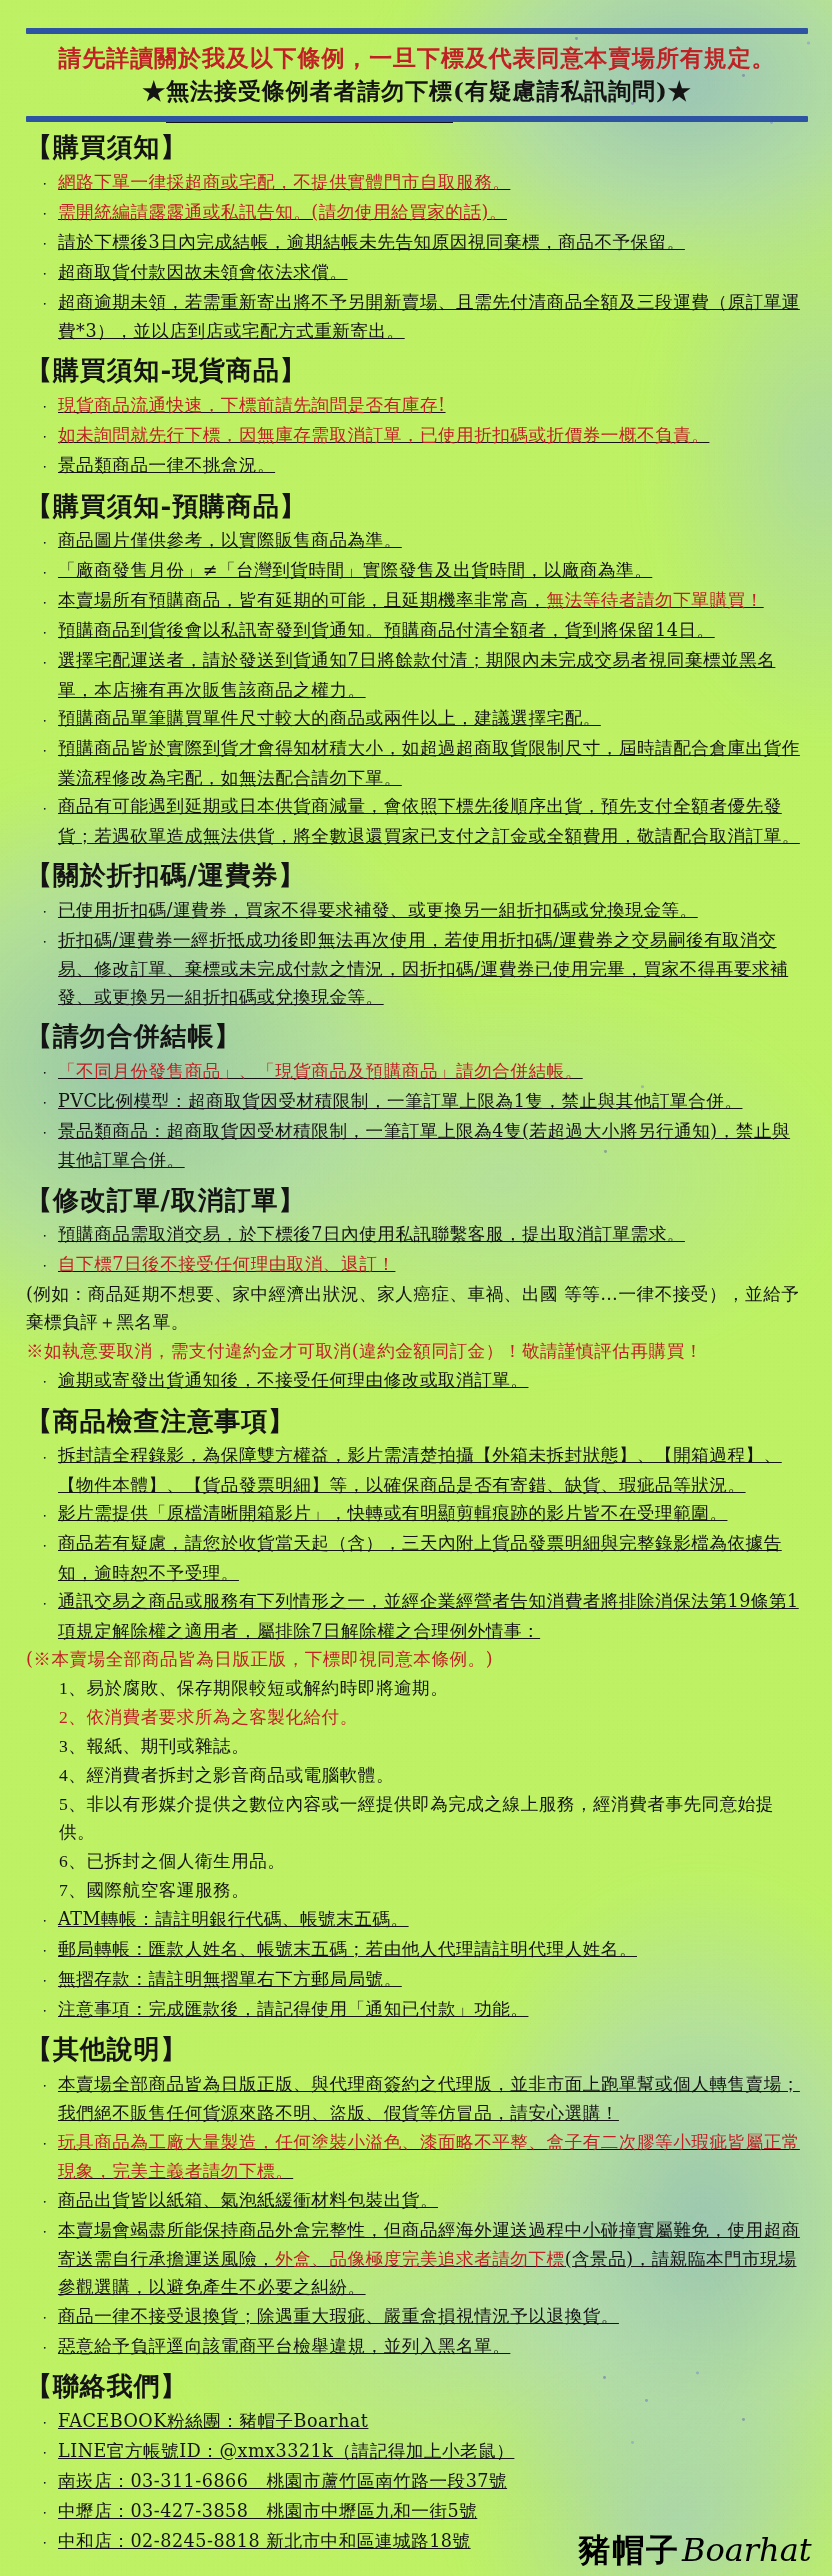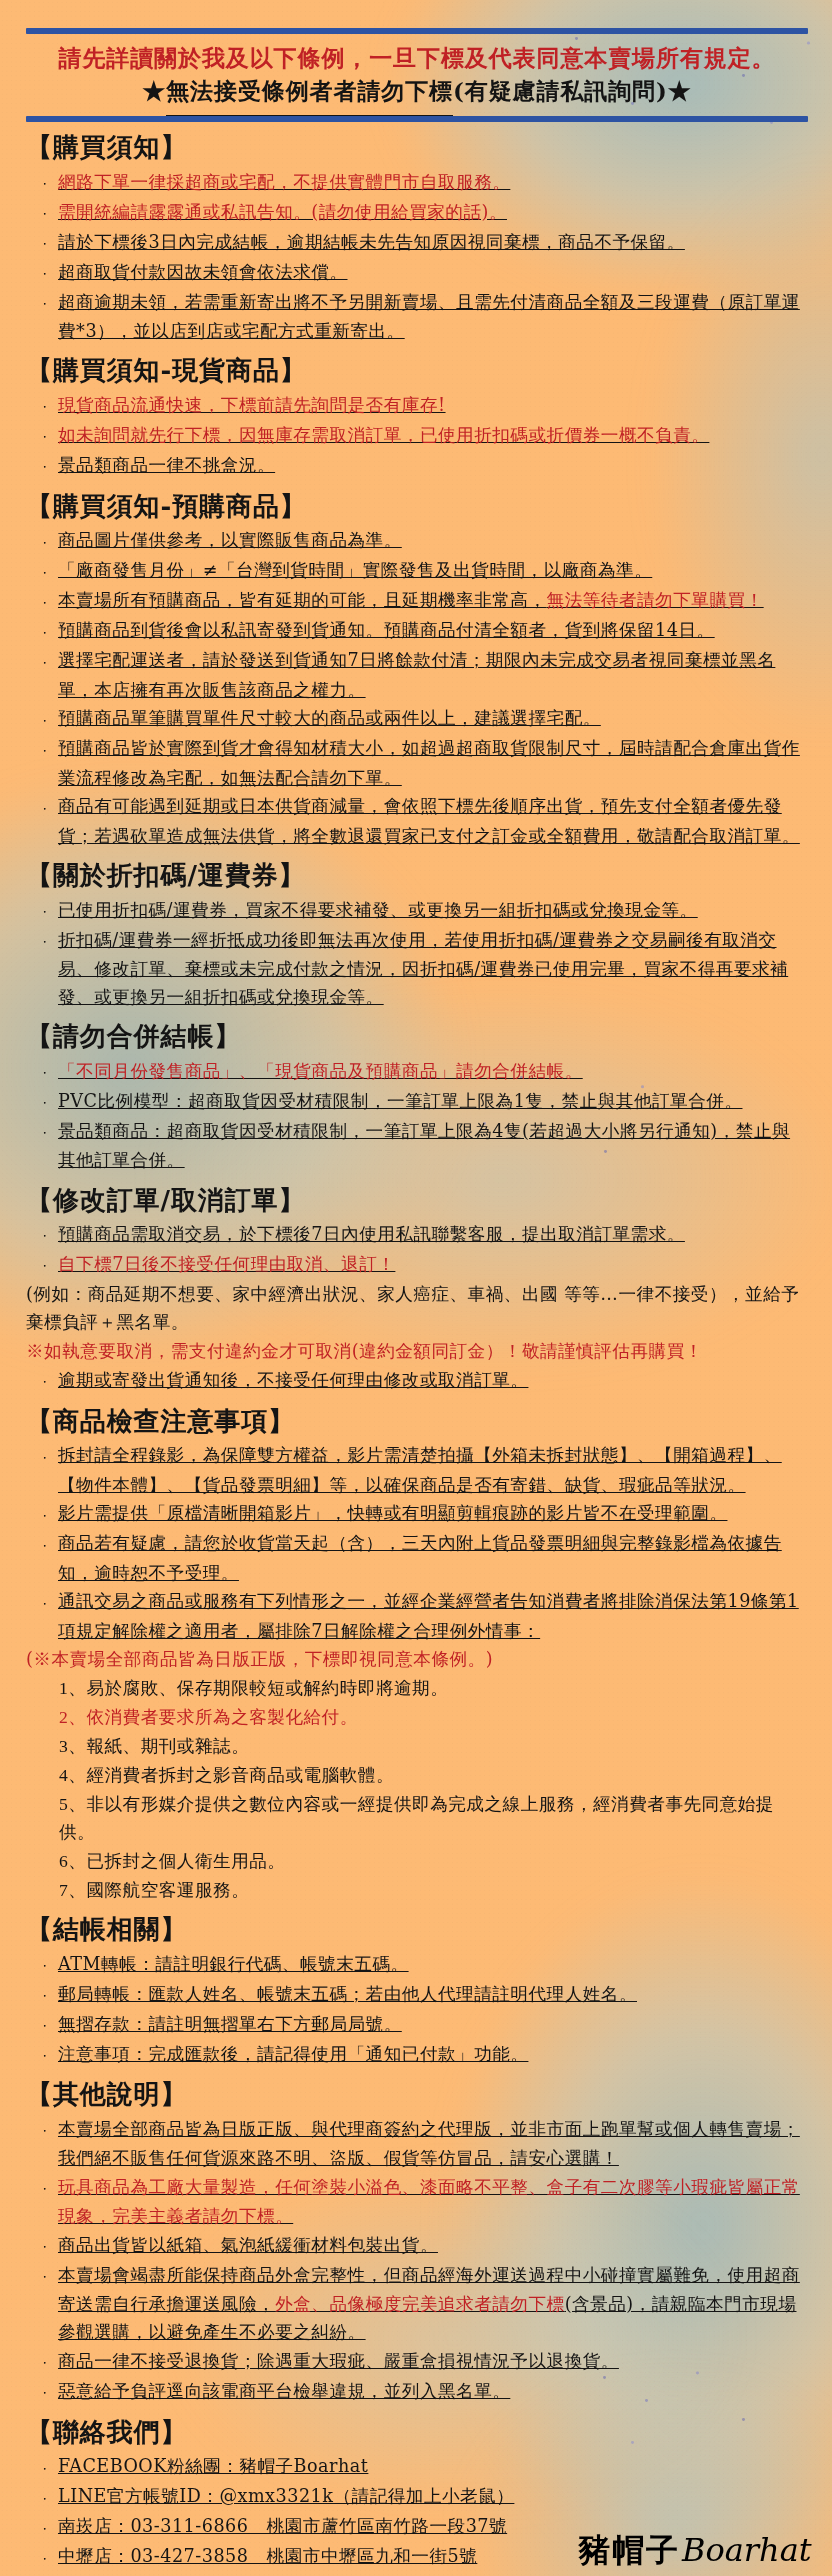--- a/index.html
+++ b/index.html
@@ -1,17 +1,17 @@
 <!DOCTYPE html>
 <html style="font-size:15px"><head>
 <meta charset="utf-8">
 <style>
   html,body{margin:0;padding:0;}
   body{width:832px;background:#e9e6da;font-family:"DejaVu Serif","Liberation Serif",serif;}
-  .page{position:relative;width:832px;height:2576px;background:#fdba74;overflow:hidden;}
+  .page{position:relative;width:832px;height:2576px;background:#bef264;overflow:hidden;}
   
   .page::before{content:"";position:absolute;inset:0;
     background-image:radial-gradient(rgba(120,110,90,0.05) 0.9px,transparent 0.9px);
     background-size:4.6px 4.6px;pointer-events:none;z-index:1;}
   
   .wc{position:absolute;border-radius:50%;filter:blur(16.7px);z-index:0;}
   .wc1{top:-130px;right:-148px;width:594px;height:427px;
     background:radial-gradient(closest-side,rgba(148,187,198,0.85),rgba(168,204,212,0.55) 55%,rgba(190,218,224,0) 100%);}
   .wc2{top:167px;right:-167px;width:353px;height:575px;
     background:radial-gradient(closest-side,rgba(160,198,208,0.55),rgba(180,212,218,0) 100%);}
@@ -28,21 +28,21 @@
   
   .speck{position:absolute;width:2.8px;height:2.8px;border-radius:50%;background:#6b6bb0;opacity:.55;z-index:1;}
   .sp1{top:37px;left:575px;box-shadow:37px 16.7px 0 #7878c0,102px -7.4px 0 #8888c8,167px 37px 0 #6b6bb0,232px 4.6px 0 #9090cc,56px 65px 0 #7878c0,195px 84px 0 #8888c8;}
   .sp2{top:1076px;left:520px;box-shadow:46px 28px 0 #7878c0,121px 9.3px 0 #8888c8,84px 74px 0 #6b6bb0,186px 56px 0 #9090cc,-37px 46px 0 #8080c4;}
   .sp3{top:2376px;left:603px;box-shadow:42px 23px 0 #7878c0,93px -4.6px 0 #8888c8,139px 42px 0 #6b6bb0,28px 65px 0 #9090cc;}
   
   .content{position:relative;z-index:2;padding:28px 24px 0 26px;color:#141414;}
   .bar{height:5.6px;background:#2d53a3;border-radius:0.9px;}
   .banner-line1{margin:9.3px 0 1.9px;text-align:center;font-size:23px;font-weight:bold;color:#c02125;letter-spacing:0.9px;}
   .banner-line2{margin:1.9px 0 9.3px;text-align:center;font-size:23px;font-weight:bold;color:#141414;letter-spacing:0.9px;}
-  .ul{border-bottom:1.9px solid #141414;padding-bottom:11px;}
+  .ul{border-bottom:1.9px solid #141414;padding-bottom:18px;}
   .sec-title{font-size:26px;font-weight:bold;margin:8.4px 0 2.8px;line-height:35px;letter-spacing:0.9px;}
   .item{font-size:17.6px;line-height:28px;margin:0 0 0.9px;letter-spacing:0.5px;}
   .item.b{padding-left:32px;text-indent:-15px;text-decoration:underline;}
   .item.p{padding-left:0;}
   .item.n{padding-left:33px;font-family:Liberation Serif, serif;}
   .dot{display:inline-block;width:15px;text-indent:0;font-size:13px;vertical-align:0.9px;}
   .red{color:#c02125;}
   .logo{position:absolute;right:20.4px;bottom:3px;z-index:3;white-space:nowrap;}
   .logo-zh{font-size:32px;font-weight:bold;letter-spacing:1.9px;}
   .logo-en{font-size:32px;font-style:italic;margin-left:1.9px;}
@@ -124,21 +124,20 @@
           <p class="item p"><span class="red">(※本賣場全部商品皆為日版正版，下標即視同意本條例。)</span></p>
           <p class="item n"><span>1、易於腐敗、保存期限較短或解約時即將逾期。</span></p>
           <p class="item n"><span class="red">2、依消費者要求所為之客製化給付。</span></p>
           <p class="item n"><span>3、報紙、期刊或雜誌。</span></p>
           <p class="item n"><span>4、經消費者拆封之影音商品或電腦軟體。</span></p>
           <p class="item n"><span>5、非以有形媒介提供之數位內容或一經提供即為完成之線上服務，經消費者事先同意始提供。</span></p>
           <p class="item n"><span>6、已拆封之個人衛生用品。</span></p>
           <p class="item n"><span>7、國際航空客運服務。</span></p>
         </section>
         <section>
-          <h2 class="sec-title">【結帳相關】</h2>
           <p class="item b"><span class="dot">‧</span><span>ATM轉帳：請註明銀行代碼、帳號末五碼。</span></p>
           <p class="item b"><span class="dot">‧</span><span>郵局轉帳：匯款人姓名、帳號末五碼；若由他人代理請註明代理人姓名。</span></p>
           <p class="item b"><span class="dot">‧</span><span>無摺存款：請註明無摺單右下方郵局局號。</span></p>
           <p class="item b"><span class="dot">‧</span><span>注意事項：完成匯款後，請記得使用「通知已付款」功能。</span></p>
         </section>
         <section>
           <h2 class="sec-title">【其他說明】</h2>
           <p class="item b"><span class="dot">‧</span><span>本賣場全部商品皆為日版正版、與代理商簽約之代理版，並非市面上跑單幫或個人轉售賣場；我們絕不販售任何貨源來路不明、盜版、假貨等仿冒品，請安心選購！</span></p>
           <p class="item b"><span class="dot">‧</span><span class="red">玩具商品為工廠大量製造，任何塗裝小溢色、漆面略不平整、盒子有二次膠等小瑕疵皆屬正常現象，完美主義者請勿下標。</span></p>
           <p class="item b"><span class="dot">‧</span><span>商品出貨皆以紙箱、氣泡紙緩衝材料包裝出貨。</span></p>

